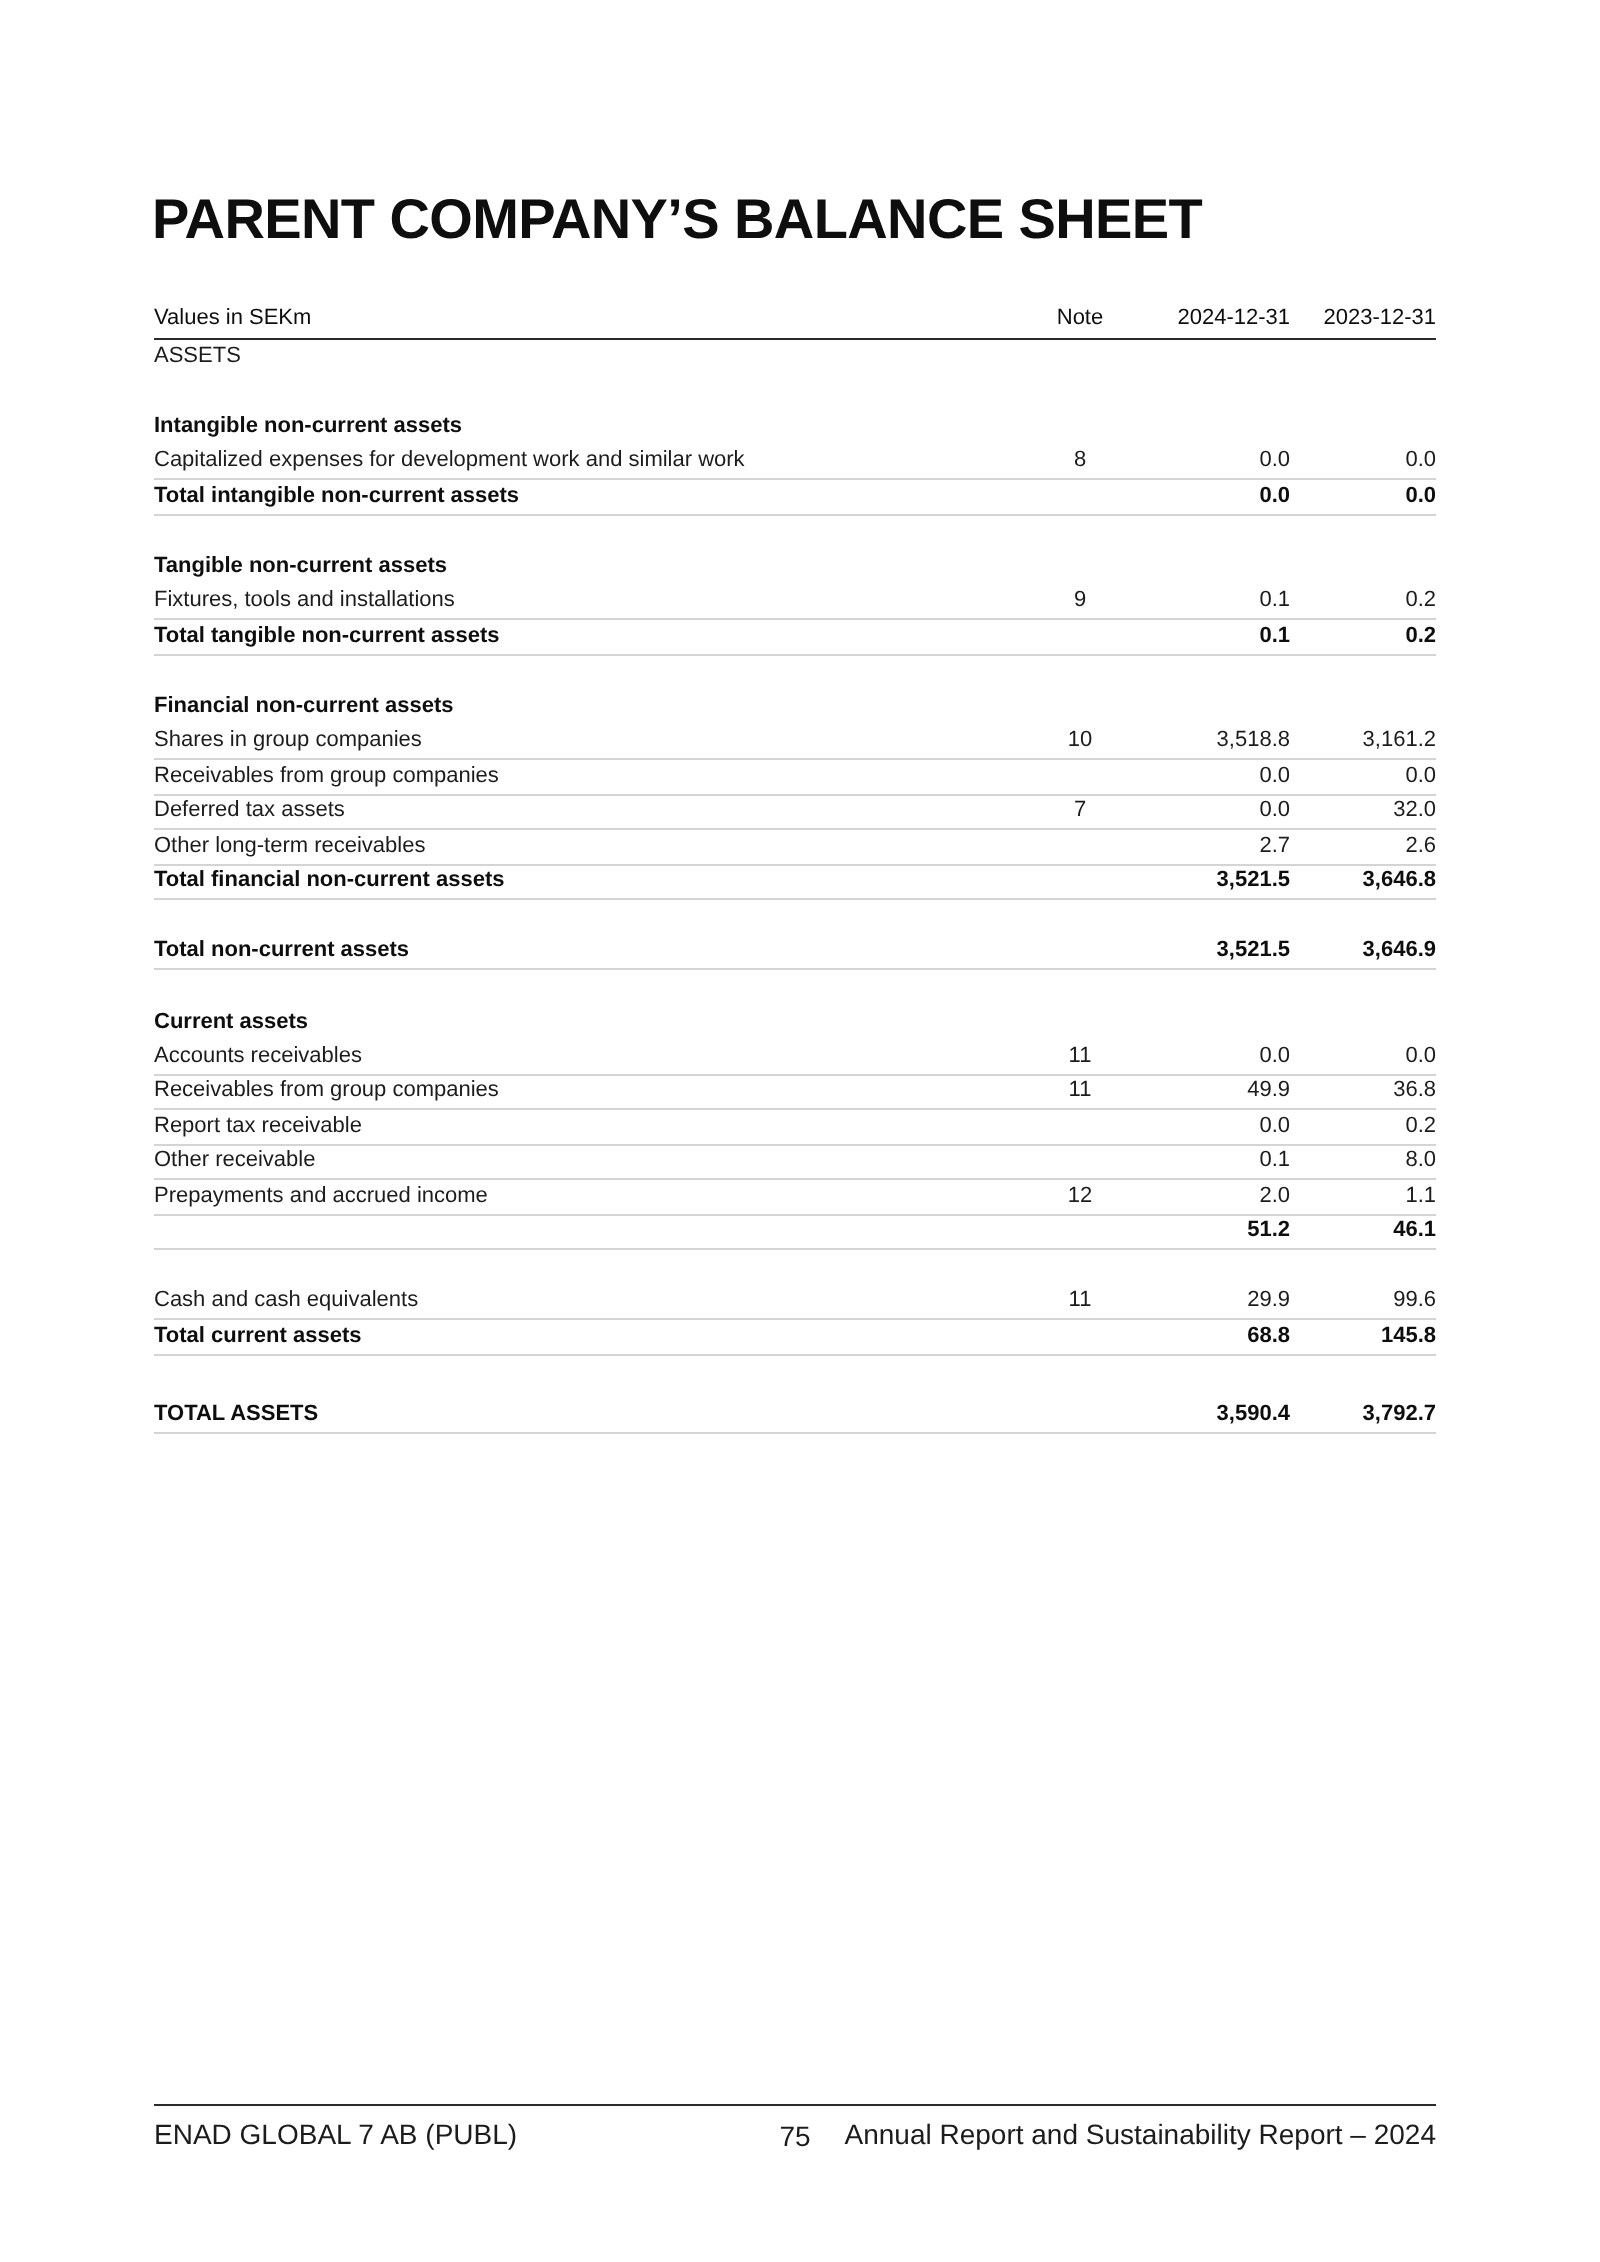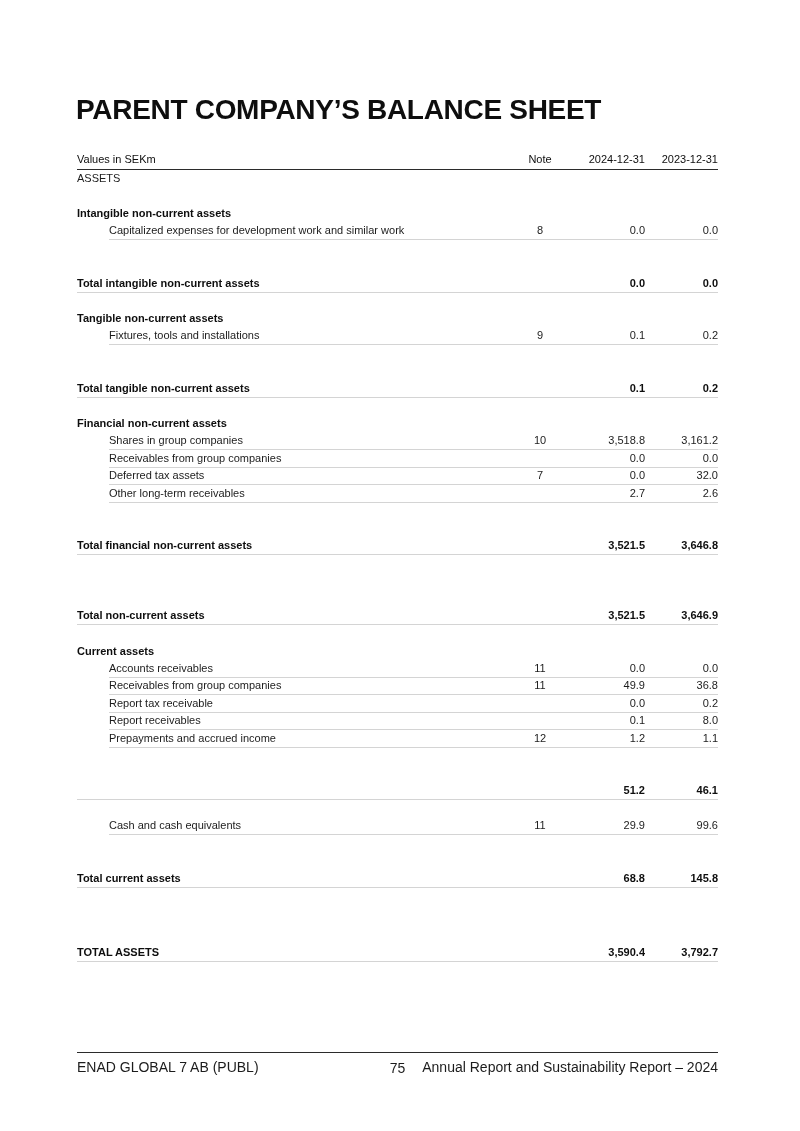--- a/index.html
+++ b/index.html
@@ -30,22 +30,22 @@
   }
   .row{
     display:flex; align-items:center;
     height:17.5px; font-size:11px; line-height:17.5px;
   }
   .row.header{
     height:20px; font-weight:400;
     border-bottom:1.5px solid var(--rule-dark);
     color:var(--text-strong);
   }
-  .row.data{ border-bottom:1px solid var(--rule-light);margin-left:32px; }
-  .row.total{ border-bottom:1px solid var(--rule-light); font-weight:700; color:var(--text-strong);margin-top:35px; }
+  .row.data{ border-bottom:1px solid var(--rule-light); }
+  .row.total{ border-bottom:1px solid var(--rule-light); font-weight:700; color:var(--text-strong); }
   .row.section{ font-weight:700; color:var(--text-strong); }
   .row.plain{ font-weight:400; }
   .row.spacer{ height:17.5px; }
   .row.spacer-lg{ height:22px; }
   .cell{ display:block; overflow:hidden; white-space:nowrap; }
   .c-label{ flex:1; text-align:left; }
   .c-note{ width:60px; text-align:center; }
   .c-v1{ width:75px; text-align:right; }
   .c-v2{ width:73px; text-align:right; }
   .footer{
@@ -181,29 +181,29 @@
           <span class="cell c-v1">49.9</span>
           <span class="cell c-v2">36.8</span>
         </div>
         <div class="row data">
           <span class="cell c-label">Report tax receivable</span>
           <span class="cell c-note"></span>
           <span class="cell c-v1">0.0</span>
           <span class="cell c-v2">0.2</span>
         </div>
         <div class="row data">
-          <span class="cell c-label">Report receivables</span>
+          <span class="cell c-label">Other receivable</span>
           <span class="cell c-note"></span>
           <span class="cell c-v1">0.1</span>
           <span class="cell c-v2">8.0</span>
         </div>
         <div class="row data">
           <span class="cell c-label">Prepayments and accrued income</span>
           <span class="cell c-note">12</span>
-          <span class="cell c-v1">1.2</span>
+          <span class="cell c-v1">2.0</span>
           <span class="cell c-v2">1.1</span>
         </div>
         <div class="row total">
           <span class="cell c-label"></span>
           <span class="cell c-note"></span>
           <span class="cell c-v1">51.2</span>
           <span class="cell c-v2">46.1</span>
         </div>
         <div class="row spacer"></div>
         <div class="row data">

